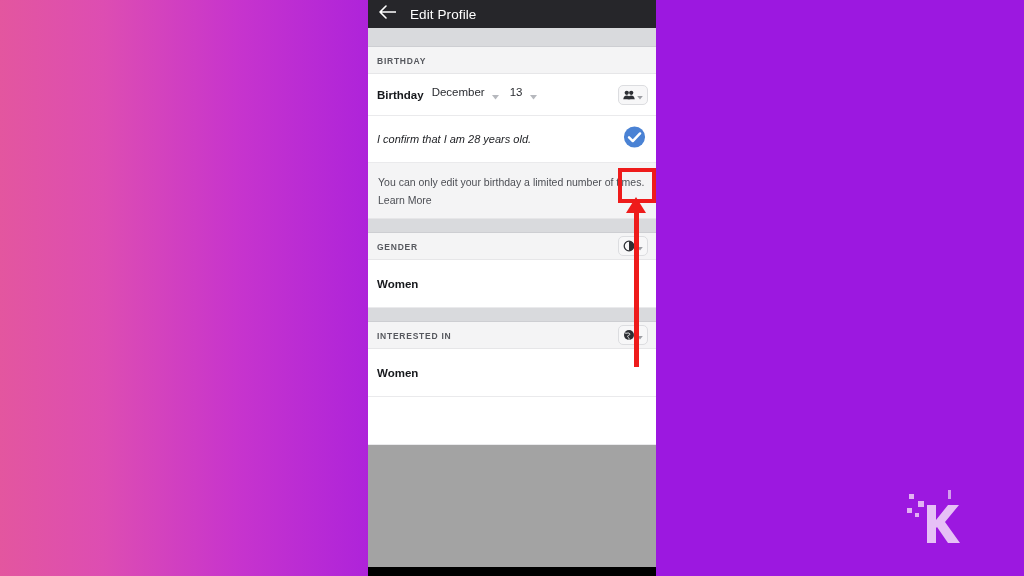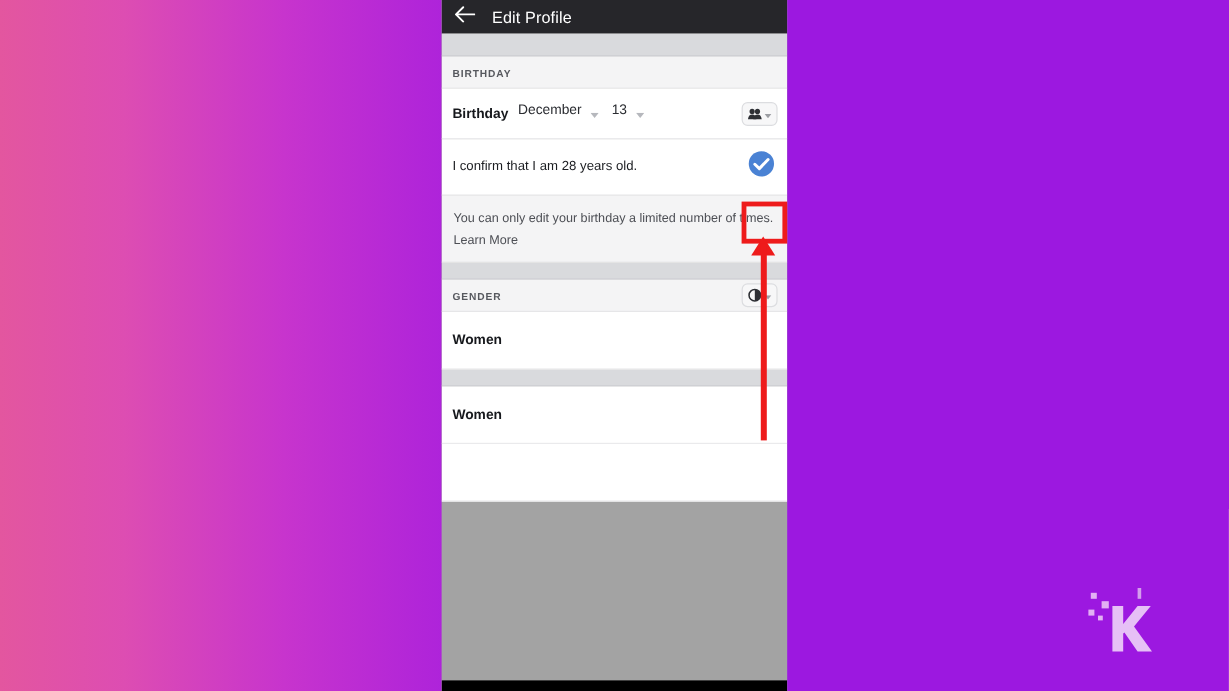--- a/index.html
+++ b/index.html
@@ -120,20 +120,21 @@
     font-size: 11.5px;
     color: #2a2c31;
     margin-right: 4px;
   }
   .value-group { display: flex; gap: 3px; margin-right: 11px; }
 
   .row-confirm { height: 47px; }
   .confirm-text {
     font-size: 11px;
     color: #1c1e22;
+    font-style: italic;
   }
 
   .note {
     background: #f4f4f5;
     padding: 9px 10px 10px 10px;
     border-bottom: 1px solid #e6e6e8;
   }
   .note-text {
     font-size: 10.5px;
     line-height: 15px;
@@ -287,20 +288,34 @@
     </div>
 
     <div class="row row-option">
       <span class="option-label">Women</span>
     </div>
 
 
 
     <div class="gap-band" style="height:14px;"></div>
 
+    <div class="section-header">
+      <span class="section-header-label">INTERESTED IN</span>
+      <span class="privacy-btn in-row">
+        <svg width="12" height="12" viewBox="0 0 14 14">
+          <circle cx="7" cy="7" r="5.8" fill="#2d2f34"></circle>
+          <path d="M2.1 4.6 C4.4 5.6 5.2 4.2 7 4.8 C8.6 5.3 8 7.4 6.3 7.6 C4.8 7.8 5.4 9.6 6.6 10.3 C7.4 10.8 7 12.4 7 12.8" stroke="#ffffff" stroke-width="1" fill="none"></path>
+        </svg>
+        <span class="chev">
+          <svg width="6" height="4" viewBox="0 0 7 5">
+              <path d="M0 0 L3.5 4.4 L7 0 Z" fill="#9c9ea3"></path>
+            </svg>
+        </span>
+      </span>
+    </div>
 
     <div class="row row-option">
       <span class="option-label">Women</span>
     </div>
 
     <div class="row row-option"></div>
 
     <div class="bottom-bar"></div>
   </div>
 

